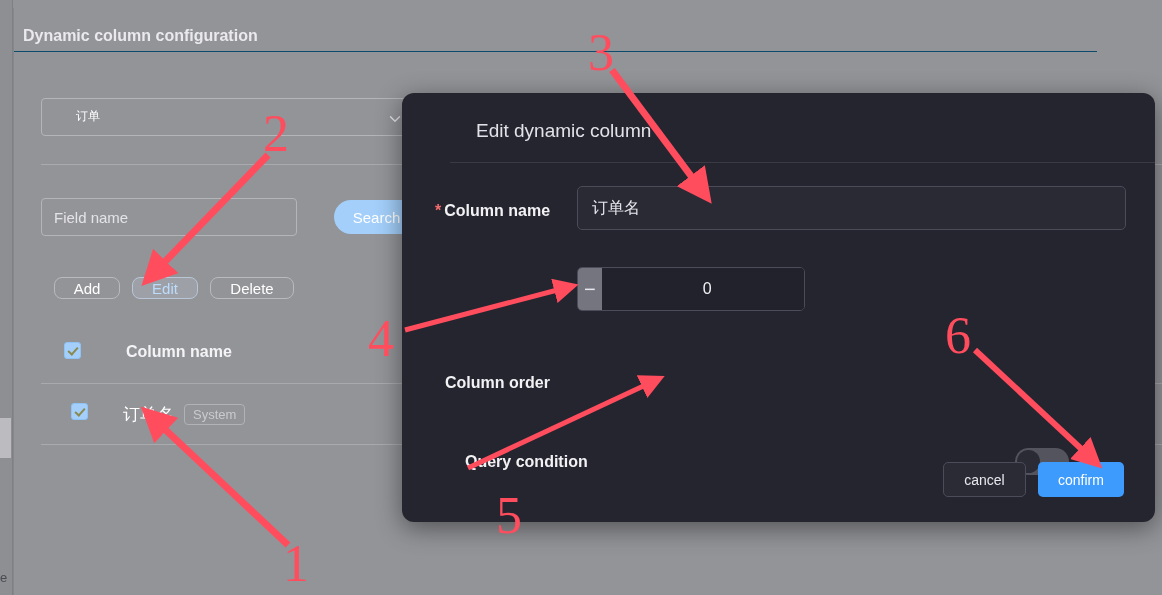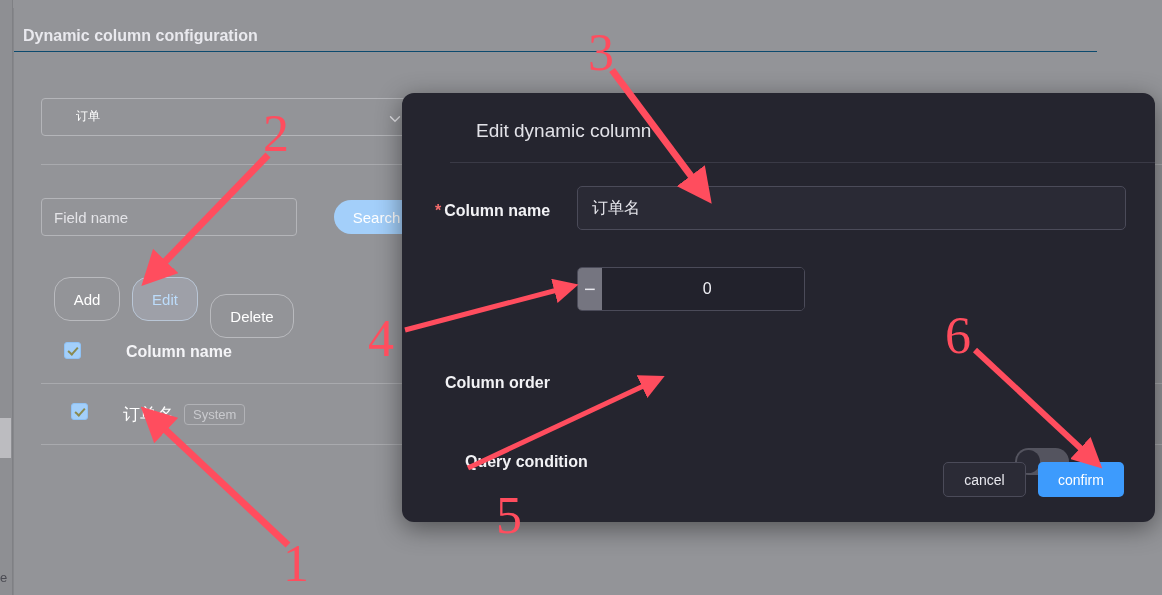--- a/index.html
+++ b/index.html
@@ -131,34 +131,34 @@
     color: #ffffff;
     font-size: 15px;
     font-family: "Liberation Sans", sans-serif;
     cursor: pointer;
   }
 
   
   .action-btn {
     position: absolute;
     top: 269px;
-    height: 44px;
+    height: 22px;
     border: 1px solid #b9babe;
-    border-radius: 16px;
+    border-radius: 8px;
     background: transparent;
     color: #ffffff;
     font-size: 15px;
     font-family: "Liberation Sans", sans-serif;
     cursor: pointer;
     box-sizing: border-box;
   }
   #btn-add    { left: 40px;  width: 66px; }
   #btn-edit   { left: 118px; width: 66px;
                 background: #9ea0a8; color: #bcdcfb; border-color: #b9c6d6; }
-  #btn-delete { left: 196px; width: 84px; margin-top: 17px; }
+  #btn-delete { left: 196px; width: 84px; }
 
   
   #list-header-row {
     position: absolute;
     left: 27px; top: 323px;
     width: 1122px; height: 45px;
   }
   #list-header-checkbox {
     position: absolute;
     left: 23px; top: 11px;

